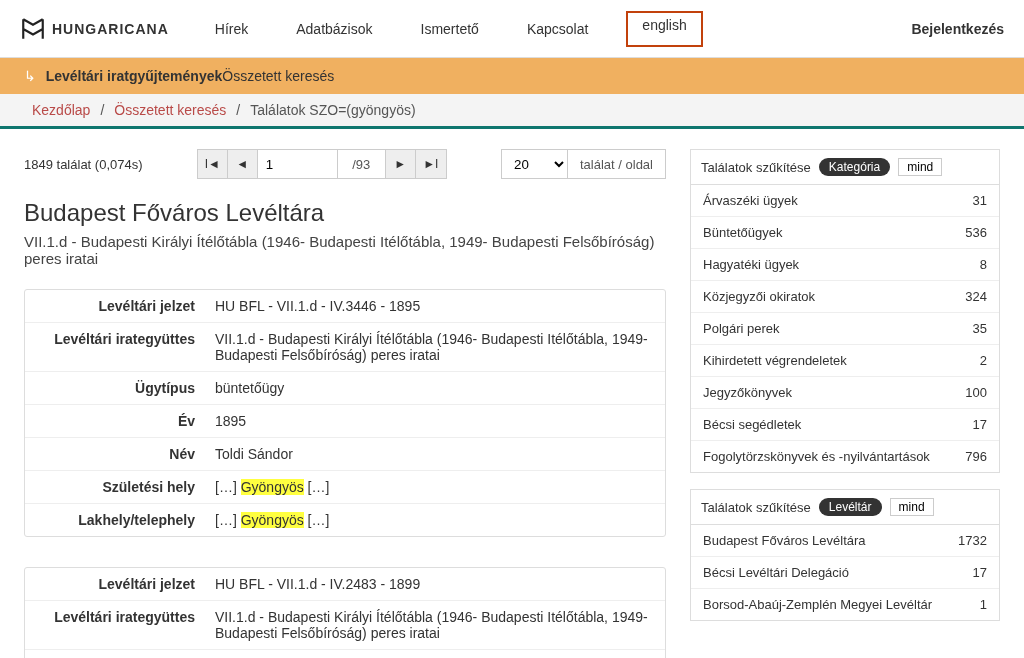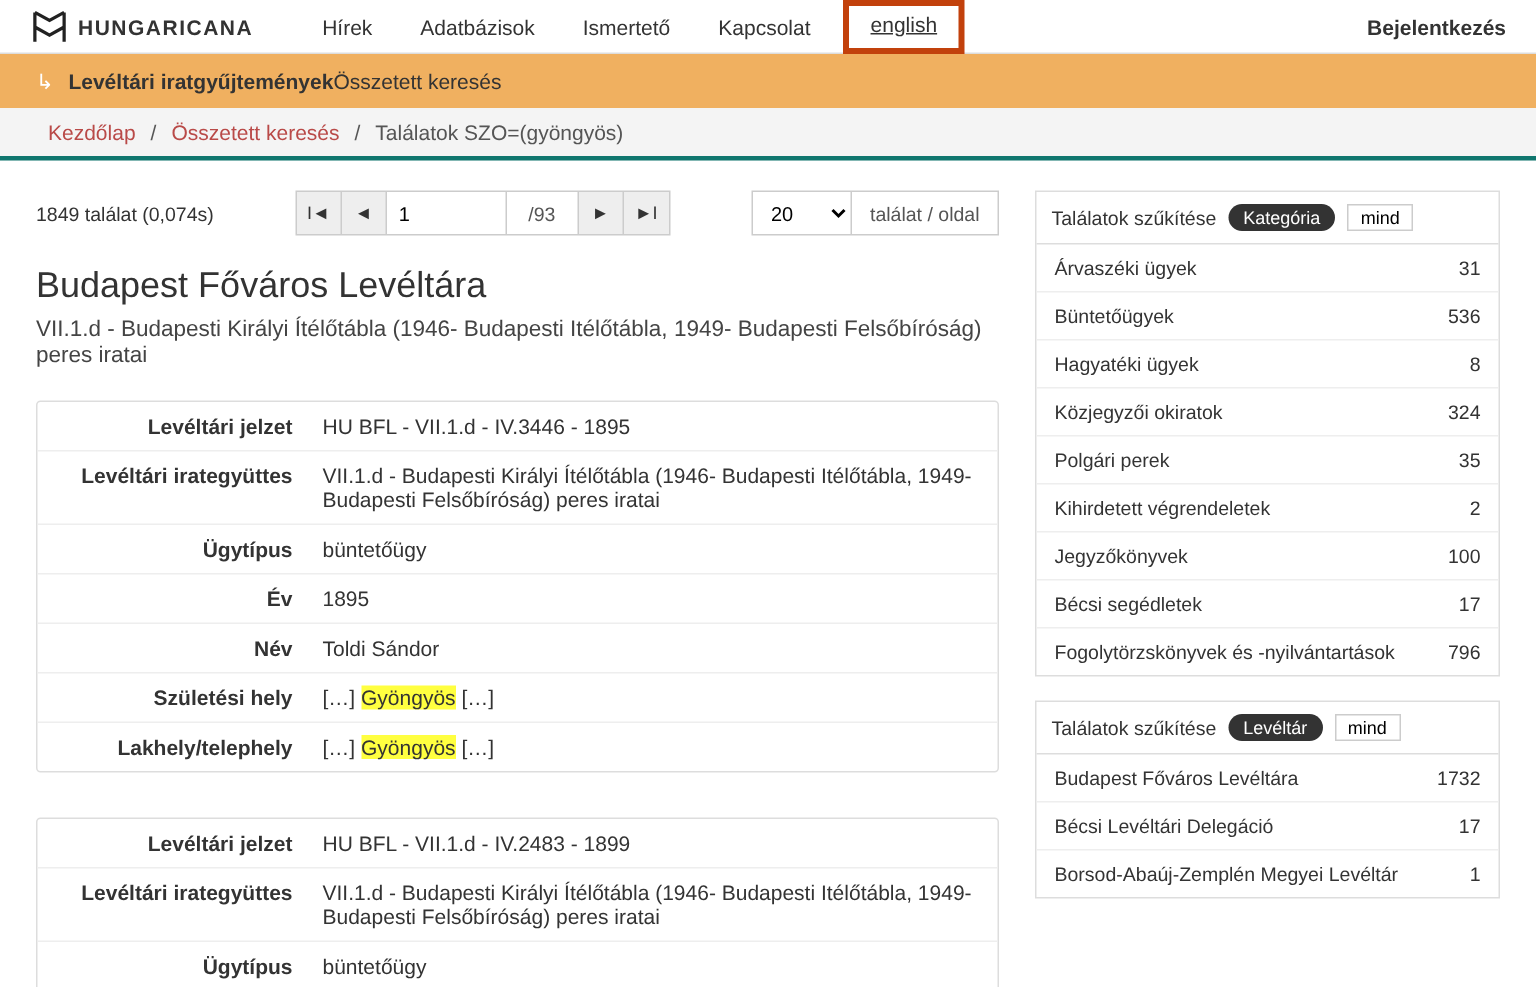--- a/index.html
+++ b/index.html
@@ -1,22 +1,22 @@
 <!DOCTYPE html>
 <html><head>
 <meta charset="utf-8">
 <style>
 * { margin:0; padding:0; box-sizing:border-box; }
 body { font-family: Arial, Helvetica, sans-serif; font-size:14px; color:#333; background:#fff; }
-.topnav { display:flex; align-items:center; padding:0 20px; height:36px; border-bottom:1px solid #ddd; }
+.topnav { display:flex; align-items:center; padding:0 20px; height:58px; border-bottom:1px solid #ddd; }
 .logo { display:flex; align-items:center; font-weight:bold; font-size:14px; letter-spacing:1px; margin-right:30px; }
 .logo svg { margin-right:6px; }
-.topnav-links { display:flex; gap:0; }
+.topnav-links { display:flex; gap:16px; }
 .topnav-link { padding:10px 16px; color:#333; text-decoration:none; cursor:pointer; }
-.topnav-link.lang { border:4px solid #c2410c; padding:4px 14px; margin-left:6px;text-decoration:underline; }
+.topnav-link.lang { border:2px solid #c2410c; padding:4px 14px; margin-left:6px; }
 .topnav .right { margin-left:auto; font-weight:bold; cursor:pointer;text-align:right; }
 .subnav { background:#f0b060; display:flex; align-items:center; padding:0 24px; height:36px; }
 .subnav .arrow { color:#fff; margin-right:6px; }
 .subnav .main { font-weight:bold; color:#333; }
 .subnav .sub { color:#333; }
 .breadcrumb-bar { background:#f4f4f4; border-bottom:3px solid #0f766e; padding:8px 32px; display:flex; gap:10px; align-items:center; }
 .breadcrumb-bar .crumb { color:#b94a48; cursor:pointer; }
 .breadcrumb-bar .crumb.current, .breadcrumb-bar .sep { color:#555; }
 .content { display:flex; padding:20px 24px; gap:24px; align-items:flex-start; }
 .main-col { flex:1; min-width:0; }

